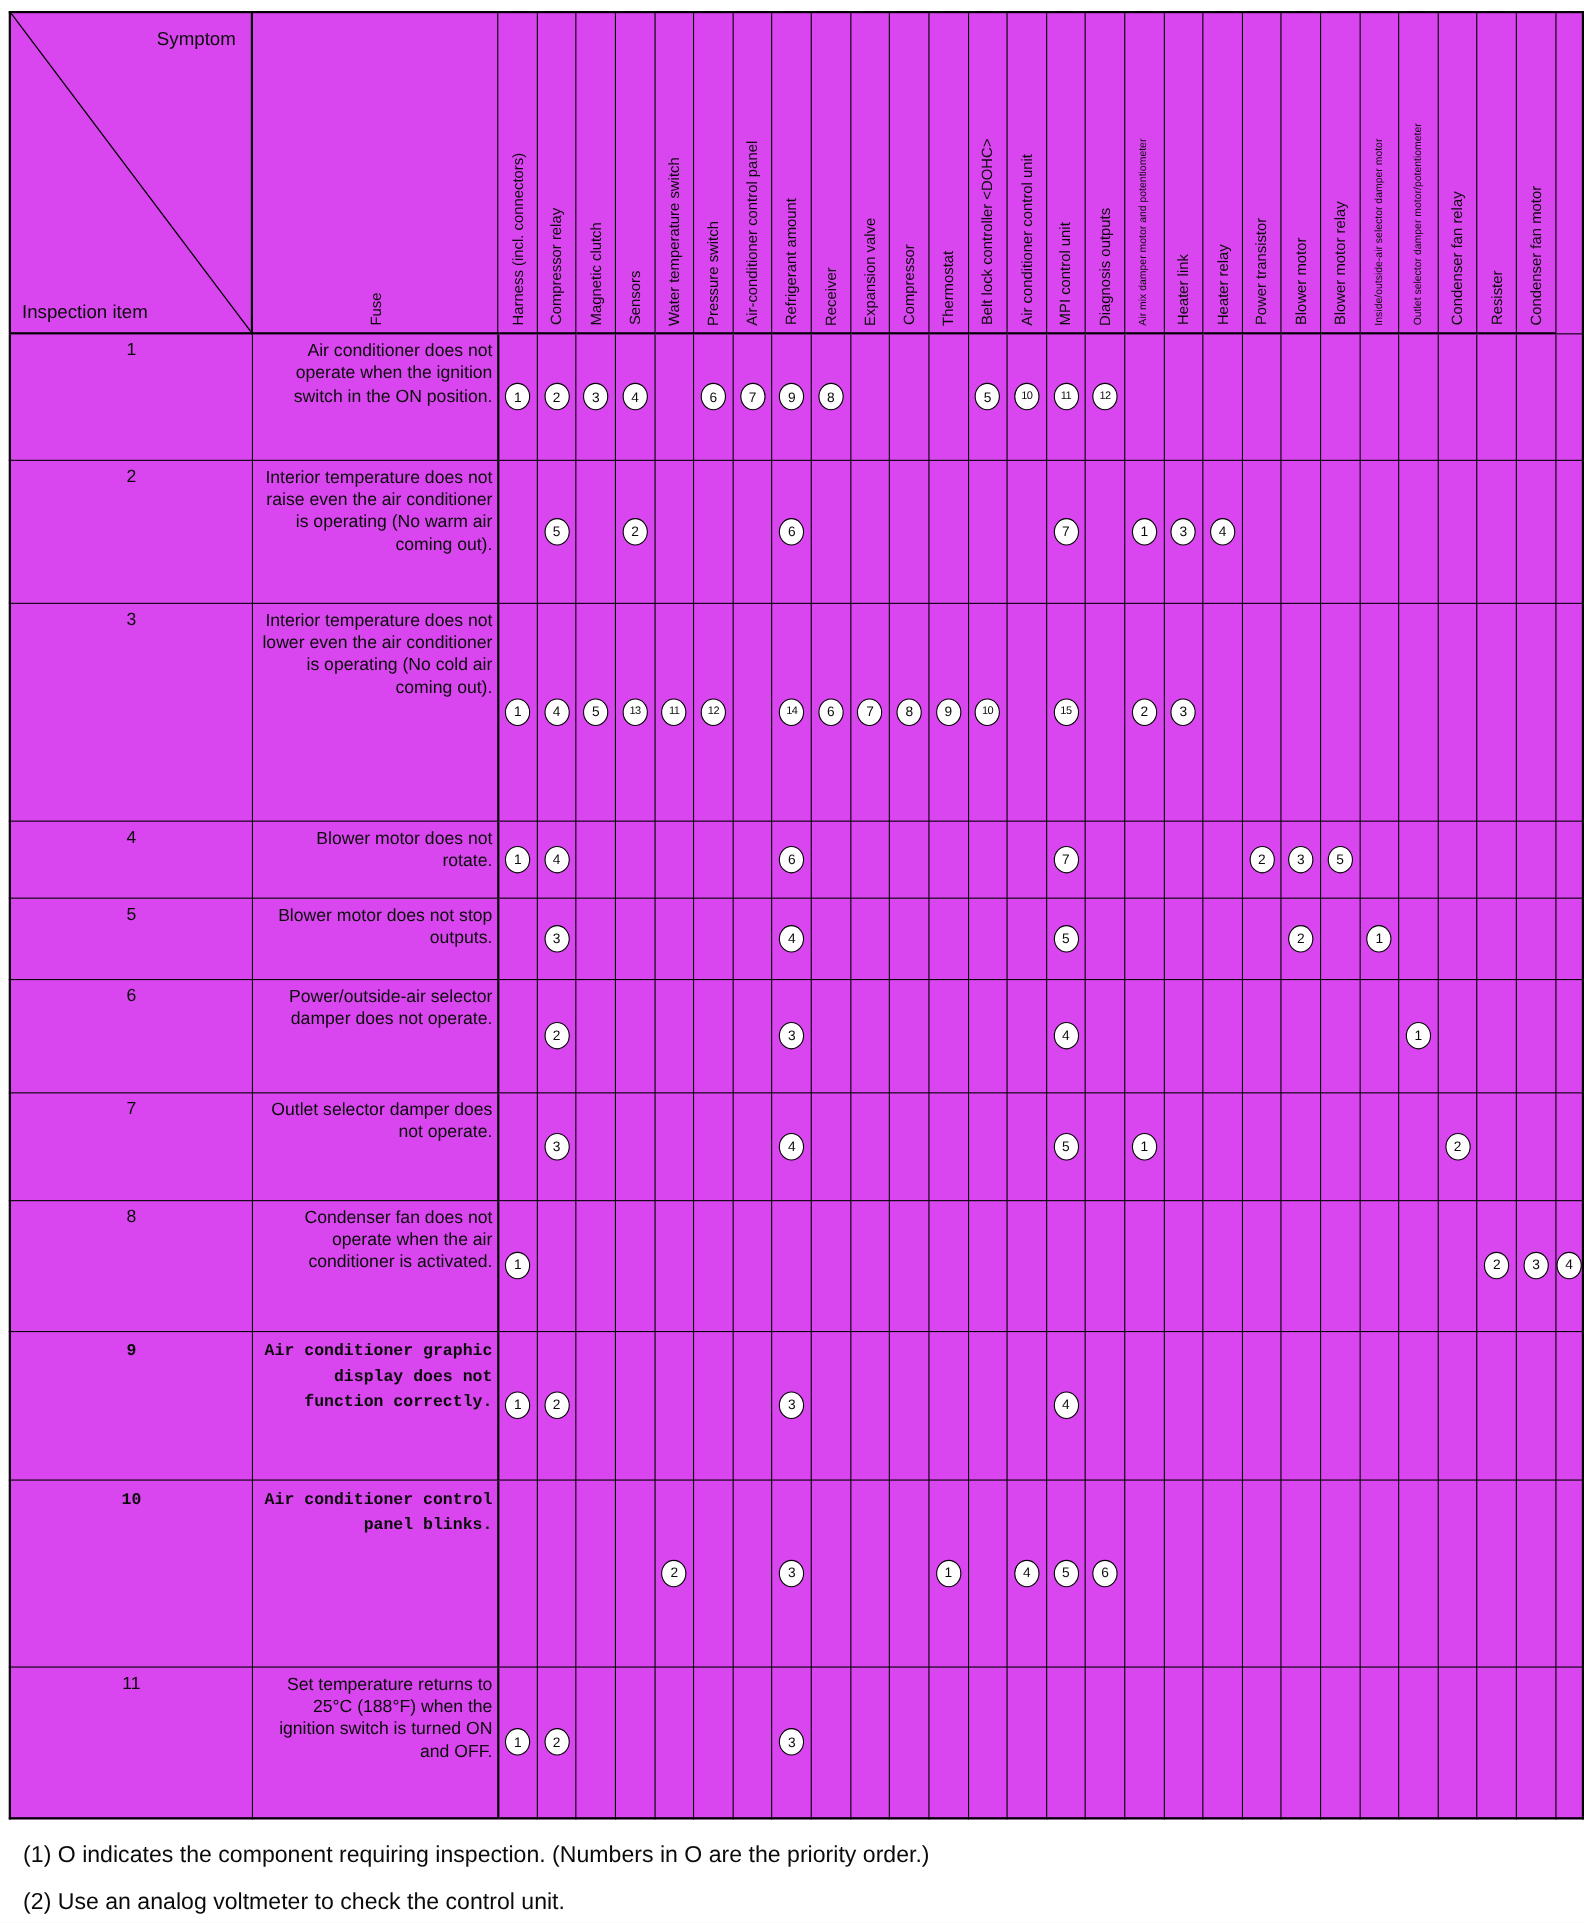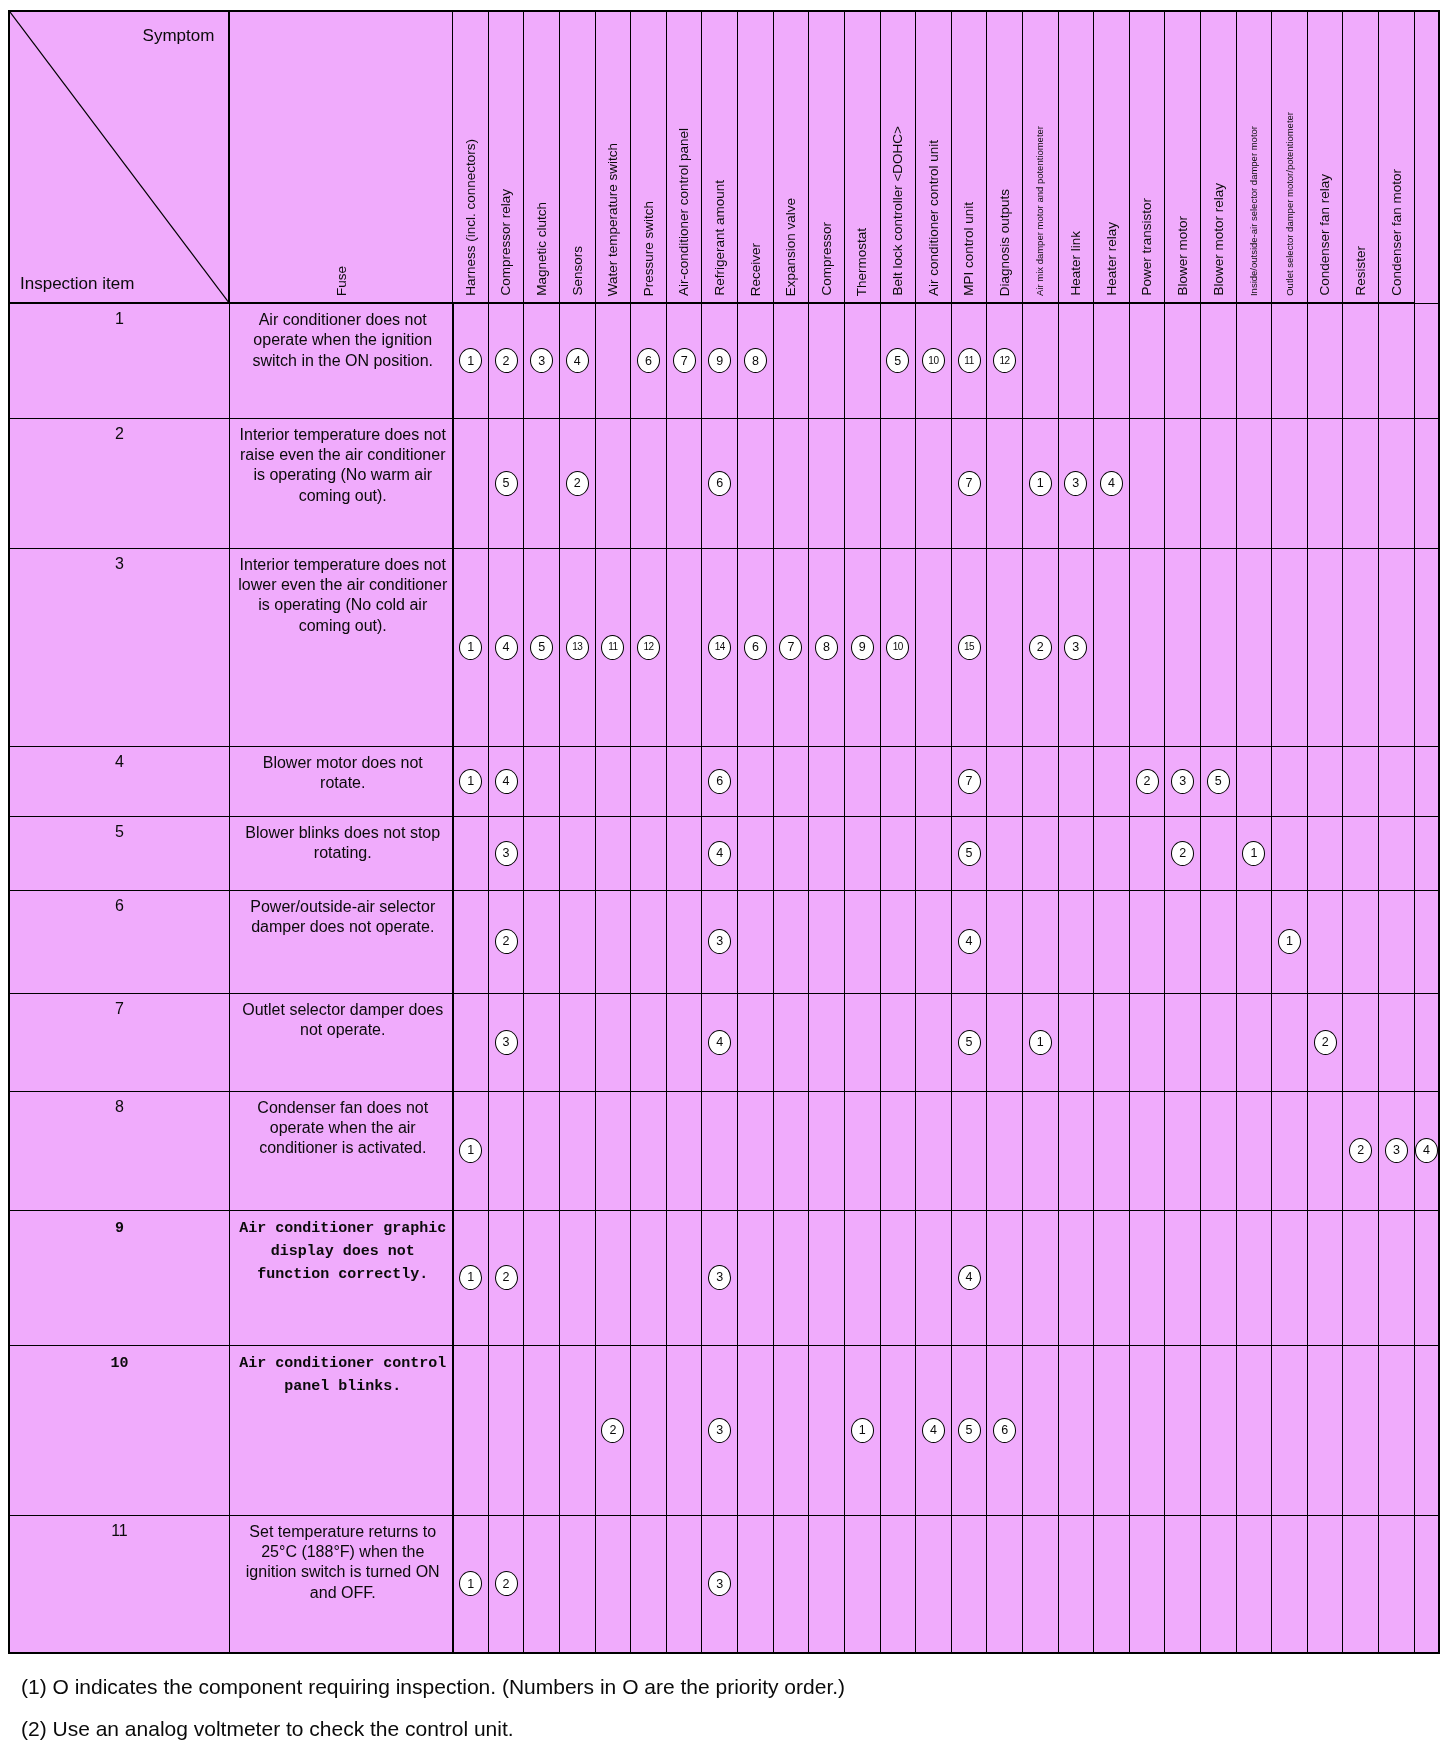--- a/index.html
+++ b/index.html
@@ -1,37 +1,37 @@
 <!DOCTYPE html>
 <html><head>
 <meta charset="utf-8">
 <style>
   html,body{margin:0;padding:0;background:#fff;}
   body{width:1440px;height:1748px;position:relative;color:#0b0b0b;
        font-family:"Liberation Sans",sans-serif;-webkit-font-smoothing:antialiased;}
   #sheet{position:absolute;left:8px;top:10px;}
-  table{border-collapse:collapse;table-layout:fixed;background:#f0abfc;}
+  table{border-collapse:collapse;table-layout:fixed;background:#d946ef;}
   td,th{border:1px solid #000;padding:0;vertical-align:middle;}
   table{border:2px solid #000;}
   thead th{border-bottom:2px solid #000;}
   td.itemtext{border-right:2px solid #000;}
   th.corner{border-right:2px solid #000;}
   
   th.corner{position:relative;width:256px;}
   th.corner svg{position:absolute;left:0;top:0;width:100%;height:100%;}
   .symptom-lbl{position:absolute;top:14px;right:14px;font-size:17px;font-weight:normal;}
   .inspect-lbl{position:absolute;bottom:8px;left:10px;font-size:17px;font-weight:normal;}
   
   th.colhead{width:36.8px;height:290px;vertical-align:bottom;font-weight:normal;}
   .vwrap{height:284px;display:flex;flex-direction:column;justify-content:flex-end;align-items:center;padding-bottom:6px;}
   .vlabel{writing-mode:vertical-rl;transform:rotate(180deg);font-size:13.5px;white-space:nowrap;line-height:1;}
   .vlabel.small{font-size:9.5px;}
   
   td.rownum{width:27px;text-align:center;font-size:16px;vertical-align:top;padding-top:6px;}
-  td.itemtext{width:229px;text-align:center;vertical-align:top;padding:6px 4px 4px 8px;
+  td.itemtext{width:229px;text-align:right;vertical-align:top;padding:6px 4px 4px 8px;
               font-size:16px;line-height:1.28;margin-top:44px;}
   tr.mono td.itemtext, tr.mono td.rownum{font-family:"Liberation Mono",monospace;font-weight:bold;font-size:15px;line-height:1.55;}
   td.cell{text-align:center;vertical-align:middle;}
   .circ{display:inline-flex;align-items:center;justify-content:center;
         width:21px;height:23px;border:1.7px solid #000;border-radius:50%;
         font-size:12.5px;line-height:1;background:#fff;}
   .circ.two{font-size:10px;letter-spacing:-0.5px;}
   
   #note{position:absolute;left:5px;top:1658px;width:1430px;}
   #note .ntitle{font-size:20px;margin:0 0 2px 0;}
@@ -319,21 +319,21 @@
           <td class="cell"><span class="circ">5</span></td>
           <td class="cell"></td>
           <td class="cell"></td>
           <td class="cell"></td>
           <td class="cell"></td>
           <td class="cell"></td>
           <td class="cell"></td>
         </tr>
         <tr style="height: 74px;">
           <td class="rownum">5</td>
-          <td class="itemtext">Blower blinks does not stop rotating.</td>
+          <td class="itemtext">Blower motor does not stop outputs.</td>
           <td class="cell"></td>
           <td class="cell"><span class="circ">3</span></td>
           <td class="cell"></td>
           <td class="cell"></td>
           <td class="cell"></td>
           <td class="cell"></td>
           <td class="cell"></td>
           <td class="cell"><span class="circ">4</span></td>
           <td class="cell"></td>
           <td class="cell"></td>

